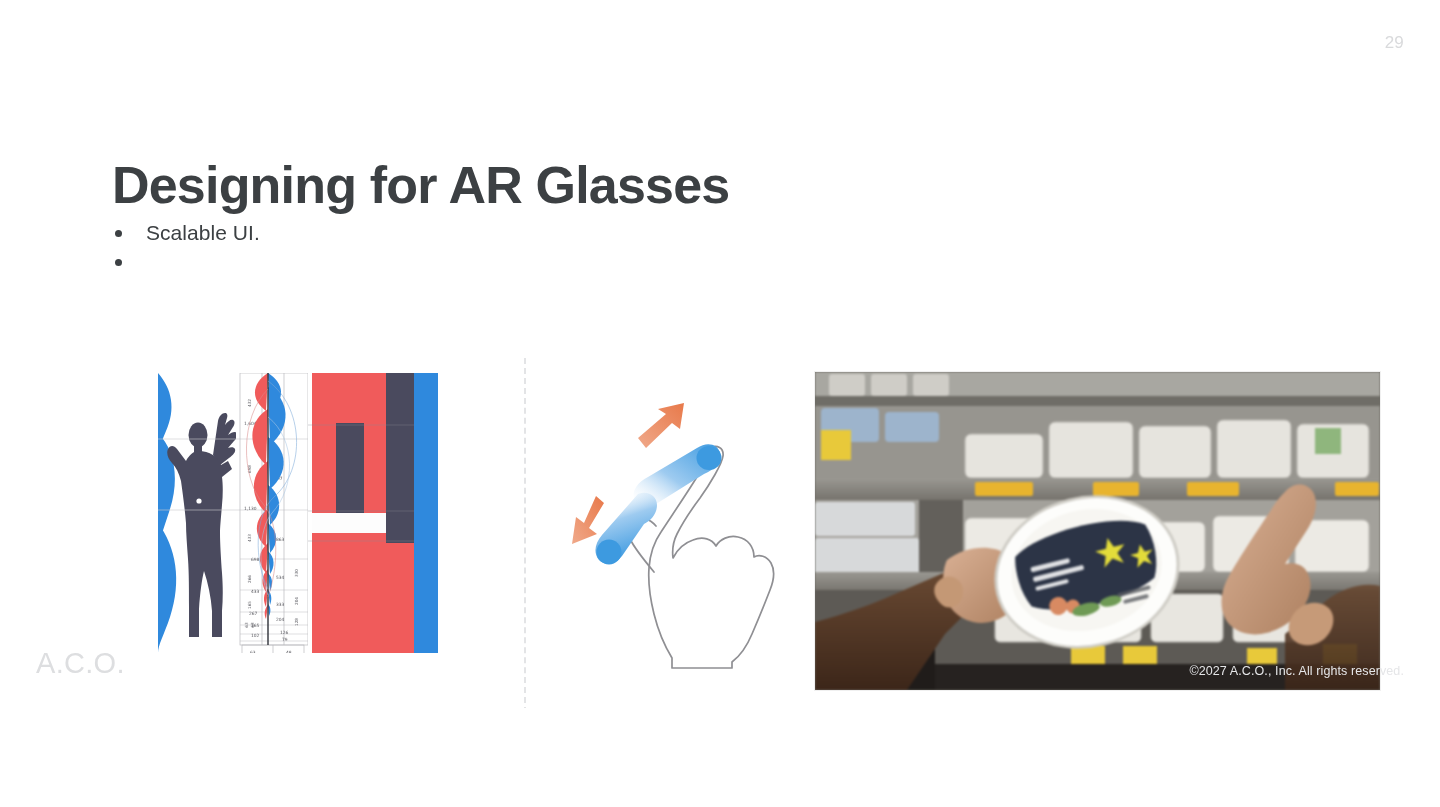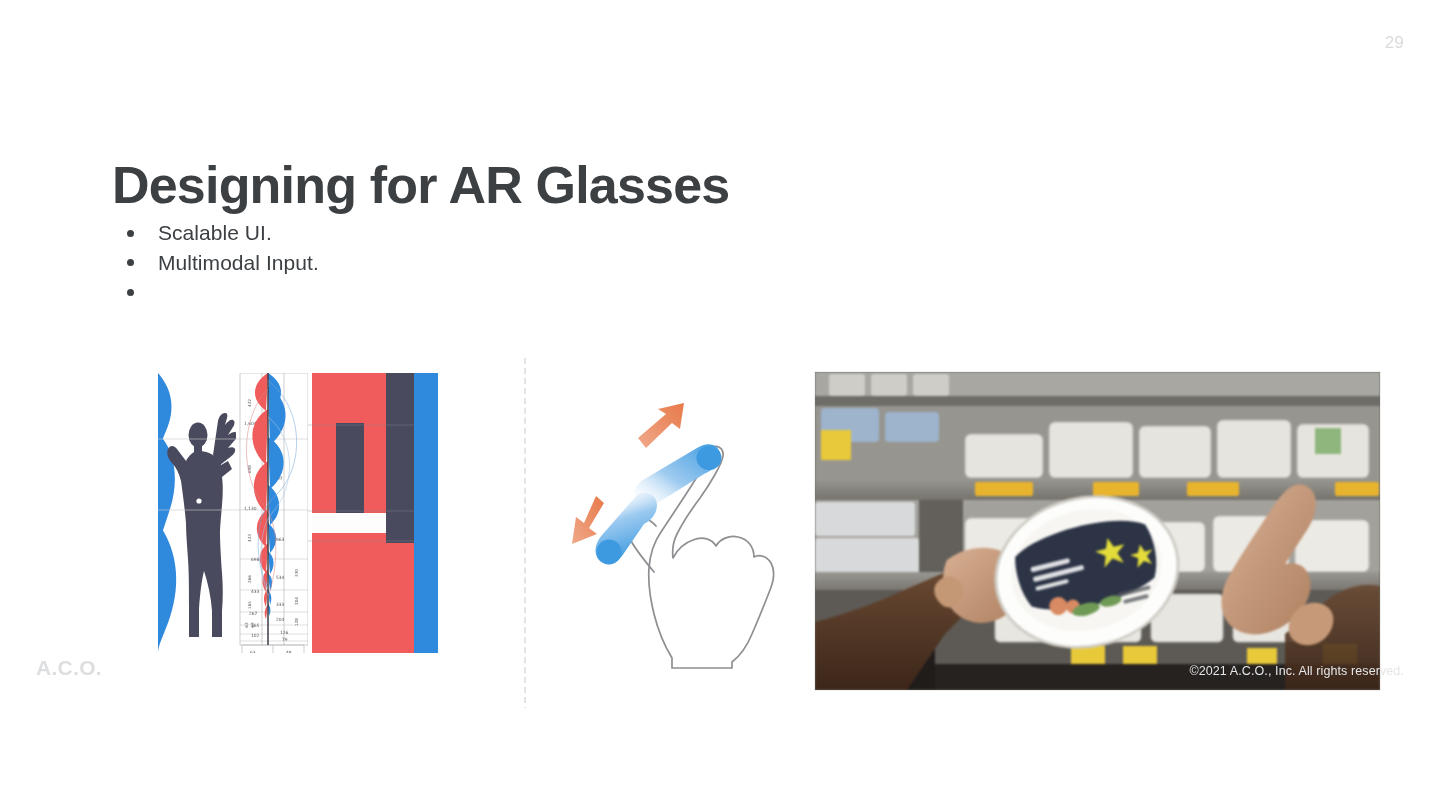--- a/index.html
+++ b/index.html
@@ -40,21 +40,21 @@
     font-weight: 700;
     color: #3c4043;
     letter-spacing: -0.8px;
     line-height: 1.08;
     text-align: center;
   }
 
   
   #bullet-list {
     position: absolute;
-    left: 124px;
+    left: 112px;
     top: 218px;
     list-style: none;
     margin: 0;
     padding: 0;
   }
   #bullet-list li {
     position: relative;
     padding-left: 34px;
     font-size: 21px;
     line-height: 29.5px;
@@ -109,22 +109,22 @@
     background: #6d6a64;
     box-shadow: 0 0 0 1px rgba(0,0,0,.06);
   }
   #ar-photo svg { display: block; filter: blur(1.1px); }
 
   
   #brand-logo {
     position: absolute;
     left: 36px;
     bottom: 28px;
-    font-size: 21px;
-    font-weight: 700;
+    font-size: 29px;
+    font-weight: 400;
     color: #dddee0;
     letter-spacing: .3px;
   }
   #copyright {
     position: absolute;
     right: 36px;
     bottom: 30px;
     font-size: 12.5px;
     color: #e5e6e8;
     letter-spacing: .1px;
@@ -136,24 +136,20 @@
 <div id="slide">
 
   <div id="page-number">29</div>
 
   <h1 id="page-title">Designing for AR Glasses</h1>
 
   <ul id="bullet-list">
     <li>
       <span class="bullet-dot"></span>
       <span>Scalable UI.</span>
-    </li>
-    <li>
-      <span class="bullet-dot"></span>
-      <span>Multimodal Input.</span>
     </li>
     <li>
       <span class="bullet-dot"></span>
     </li>
   </ul>
 
   <div id="column-divider"></div>
 
   <div class="figure" id="modulor-figure">
     <div id="modulor-diagram" aria-label="Le Corbusier Modulor diagram with human silhouette and proportion scale">
@@ -536,15 +532,15 @@
                    C462 128 466 124 470 120 Z" fill="url(#skinG)"></path>
           <path d="M492 232 C504 228 516 234 518 244 C520 256 512 268 500 272
                    C488 276 476 270 474 260 C472 248 480 236 492 232 Z" fill="#c69a78"></path>
         </g>
       </svg>
     </div>
 
   </div>
 
   <div id="brand-logo">A.C.O.</div>
-  <div id="copyright">©2021 A.C.O., Inc. All rights reserved.</div>
+  <div id="copyright">©2027 A.C.O., Inc. All rights reserved.</div>
 
 </div>
 
 </body></html>

